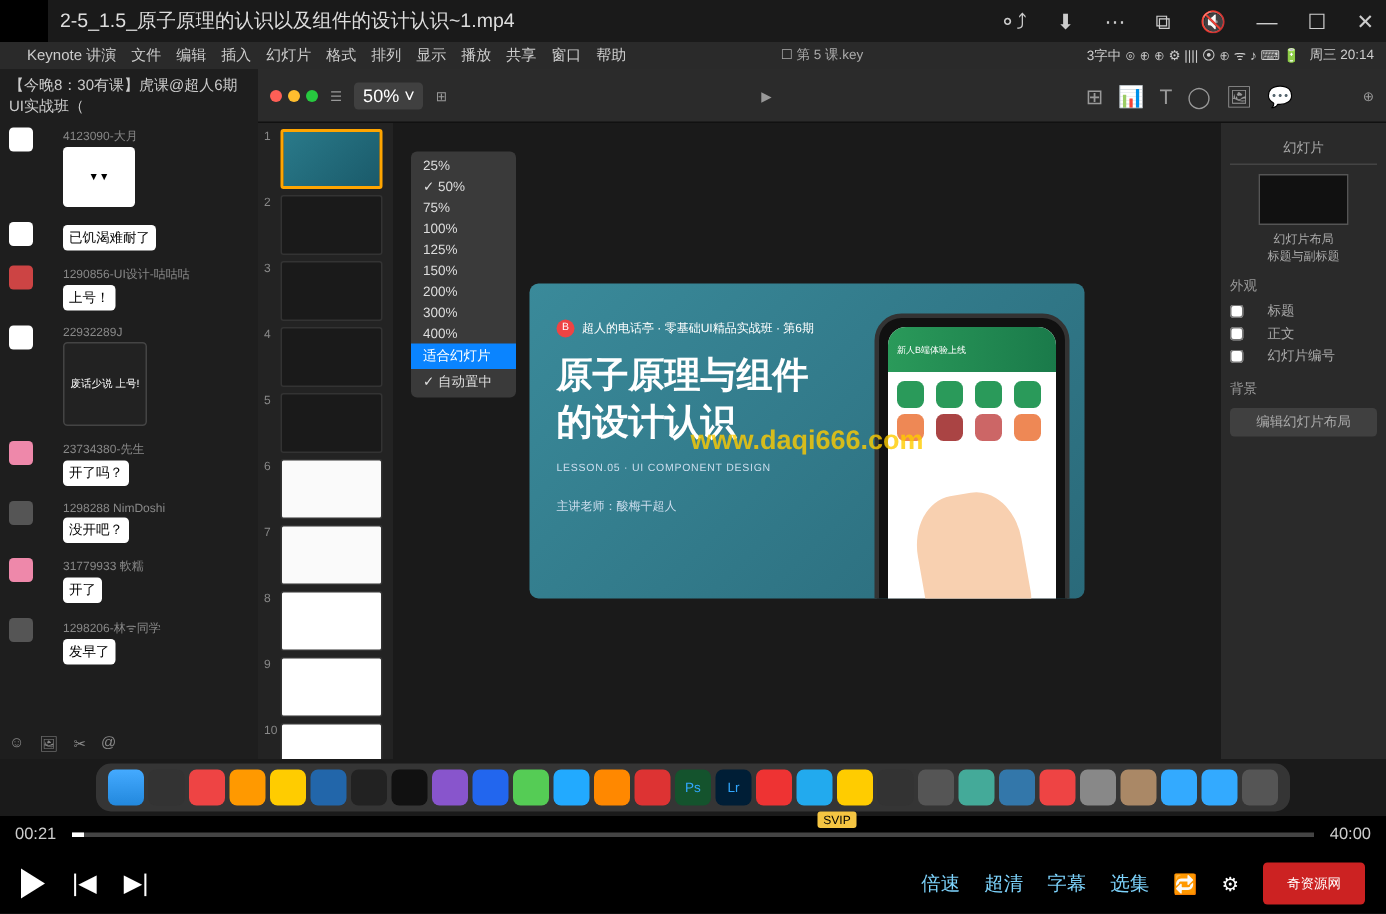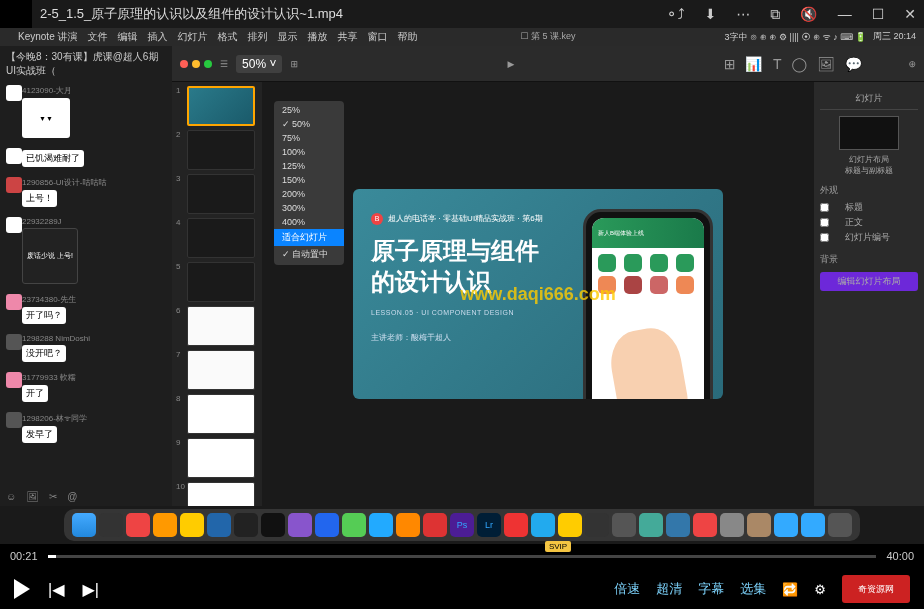--- a/index.html
+++ b/index.html
@@ -13,21 +13,21 @@
 
 
 .mac-menu { height: 18px; background: #2a2a2a; display: flex; align-items: center; padding: 0 8px; font-size: 10px; gap: 10px; }
 .mac-menu .apple { font-size: 11px; }
 .mac-menu span { color: #ccc; }
 .mac-right { margin-left: auto; display: flex; gap: 6px; font-size: 9px; color: #999; }
 
 
 .left-panel { position: absolute; left: 0; top: 46px; width: 172px; height: 460px; background: #1e1e1e; overflow: hidden; font-size: 10px; }
 .chat-title { padding: 4px 6px; font-size: 10px; color: #ccc; }
-.chat-msg { padding: 3px 6px; display: flex; gap: 0; margin-bottom: 4px; justify-content: flex-end; }
+.chat-msg { padding: 3px 6px; display: flex; gap: 20px; margin-bottom: 4px; justify-content: flex-end; }
 .avatar { width: 16px; height: 16px; border-radius: 3px; background: #555; flex-shrink: 0; }
 .avatar.white { background: #fff; }
 .avatar.red { background: #c44; }
 .avatar.orange { background: #e8a; }
 .msg-body { flex: 1; }
 .msg-name { font-size: 8px; color: #888; }
 .msg-bubble { background: #fff; color: #000; padding: 2px 4px; border-radius: 3px; font-size: 9px; display: inline-block; margin-top: 2px; }
 .meme-img { width: 48px; height: 40px; background: #fff; border-radius: 3px; margin-top: 2px; display: flex; align-items: center; justify-content: center; font-size: 7px; color: #000; }
 .meme-big { width: 56px; height: 56px; background: #222; border: 1px solid #444; }
 .chat-footer { position: absolute; bottom: 4px; left: 6px; display: flex; gap: 10px; color: #888; font-size: 10px; }
@@ -47,21 +47,21 @@
 .kn-zoom { background: #404040; padding: 2px 6px; border-radius: 3px; font-size: 12px; }
 
 
 .kn-right { position: absolute; right: 0; top: 36px; width: 110px; bottom: 0; background: #2a2a2a; padding: 6px; font-size: 9px; color: #aaa; }
 .kn-right-title { text-align: center; padding: 4px; border-bottom: 1px solid #444; margin-bottom: 6px; }
 .kn-layout-thumb { width: 60px; height: 34px; background: #111; margin: 4px auto; border: 1px solid #555; }
 .kn-section { margin-top: 8px; }
 .kn-section-title { font-size: 9px; color: #999; margin-bottom: 3px; }
 .kn-check { display: flex; align-items: center; gap: 16px; font-size: 9px; padding: 1px 0; }
 .kn-check input { width: 9px; height: 9px; }
-.kn-btn { background: #6d28d9; padding: 3px; text-align: center; border-radius: 3px; margin-top: 6px; font-size: 9px; }
+.kn-btn { background: #404040; padding: 3px; text-align: center; border-radius: 3px; margin-top: 6px; font-size: 9px; }
 
 
 .thumb-panel { position: absolute; left: 0; top: 36px; width: 90px; bottom: 0; background: #232323; overflow-y: auto; padding: 4px; }
 .thumb-item { display: flex; gap: 3px; margin-bottom: 4px; }
 .thumb-num { font-size: 8px; color: #888; width: 8px; }
 .thumb { width: 68px; height: 40px; background: #1a1a1a; border-radius: 2px; border: 1px solid #333; overflow: hidden; }
 .thumb.active { border: 2px solid #ffa500; }
 .thumb.teal { background: linear-gradient(135deg, #2a7a8a, #1a5a6a); }
 .thumb.white { background: #fafafa; }
 .thumb.dark { background: #1a1a1a; }
@@ -365,21 +365,21 @@
     <div class="dock-icon" style="background:#fc0"></div>
     <div class="dock-icon" style="background:#26a"></div>
     <div class="dock-icon" style="background:#222"></div>
     <div class="dock-icon" style="background:#111"></div>
     <div class="dock-icon" style="background:#85c"></div>
     <div class="dock-icon" style="background:#26e"></div>
     <div class="dock-icon" style="background:#5c5"></div>
     <div class="dock-icon" style="background:#2af"></div>
     <div class="dock-icon" style="background:#f80"></div>
     <div class="dock-icon" style="background:#d33"></div>
-    <div class="dock-icon" style="background:#4c1d95;color:#31a8ff;font-size:9px;display:flex;align-items:center;justify-content:center">Ps</div>
+    <div class="dock-icon" style="background:#14532d;color:#31a8ff;font-size:9px;display:flex;align-items:center;justify-content:center">Ps</div>
     <div class="dock-icon" style="background:#001e36;color:#31a8ff;font-size:9px;display:flex;align-items:center;justify-content:center">Lr</div>
     <div class="dock-icon" style="background:#e33"></div>
     <div class="dock-icon" style="background:#2ae"></div>
     <div class="dock-icon" style="background:#fc0"></div>
     <div class="dock-icon" style="background:#333"></div>
     <div class="dock-icon" style="background:#555"></div>
     <div class="dock-icon" style="background:#4a9"></div>
     <div class="dock-icon" style="background:#37a"></div>
     <div class="dock-icon" style="background:#e44"></div>
     <div class="dock-icon" style="background:#888"></div>

